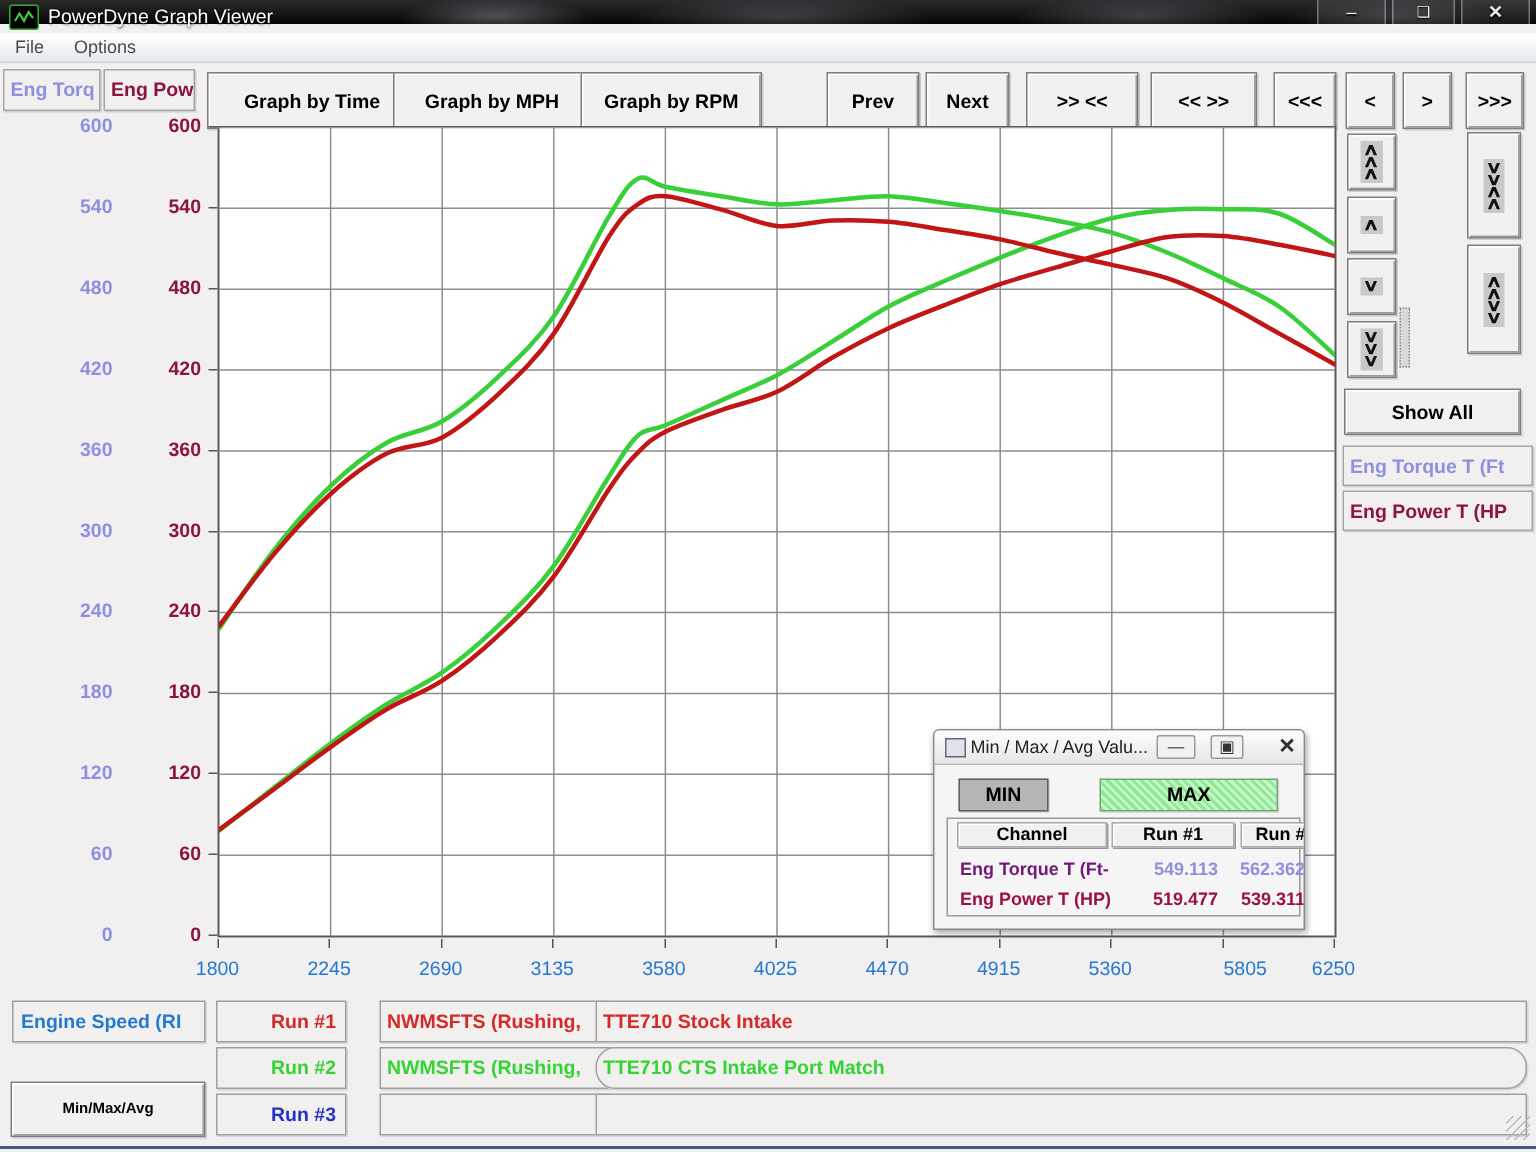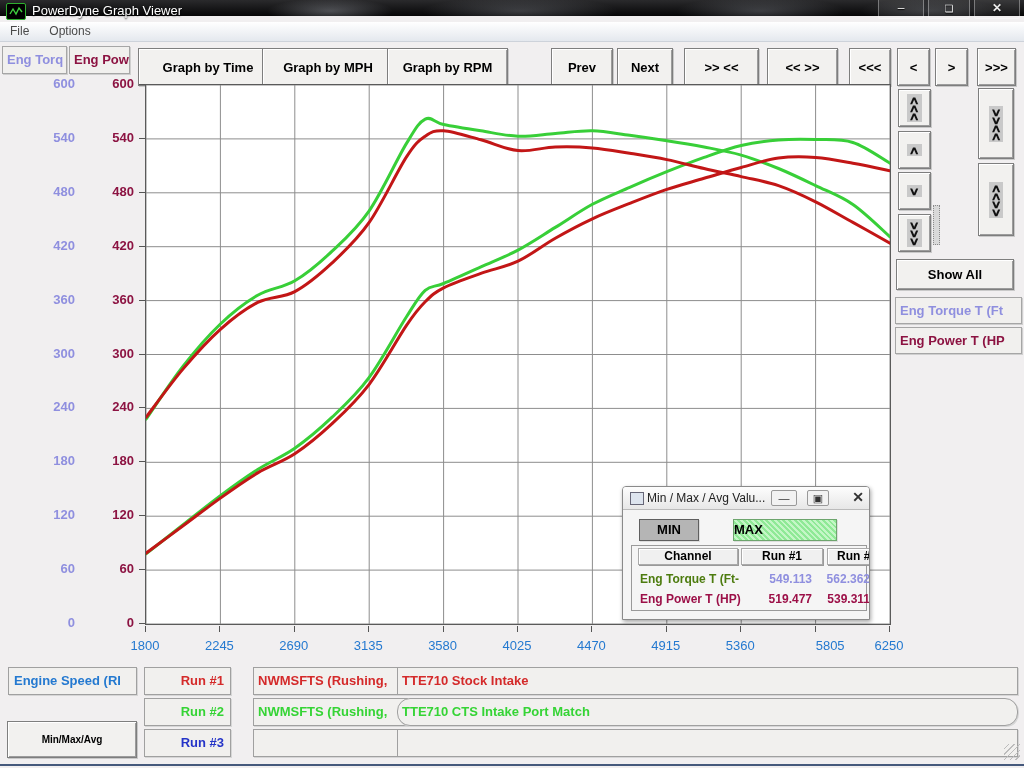--- a/index.html
+++ b/index.html
@@ -93,24 +93,24 @@
     border:1px solid #667;background:#dde4ee;}
   .mmwbtn{position:absolute;top:3px;height:16px;border:1px solid #999;border-radius:2px;
     background:#f2f2f2;text-align:center;font-size:11px;line-height:14px;color:#333;
     box-sizing:border-box;}
   #mmw-min{left:148px;width:26px;}
   #mmw-max{left:184px;width:22px;}
   #mmw-close{left:224px;width:22px;border:none;background:none;font-size:14px;font-weight:bold;}
   #minmax-minbtn{position:absolute;left:16px;top:32px;width:60px;height:22px;
     background:#b5b5b5;border:1px solid #5f5f5f;font-weight:bold;font-size:13px;
     line-height:20px;text-align:center;box-sizing:border-box;box-shadow:1px 1px 0 #ddd;}
-  #minmax-maxbtn{position:absolute;left:110px;top:32px;width:104px;height:22px;
+  #minmax-maxbtn{position:absolute;left:110px;top:32px;width:119px;height:22px;
     background:repeating-linear-gradient(45deg,#8fe996 0 2px,#c4f6c6 2px 4px);
     border:1px solid #6da56d;font-weight:bold;font-size:13px;line-height:20px;
-    box-sizing:border-box;box-shadow:1px 1px 0 #ddd;}
+    text-align:center;box-sizing:border-box;box-shadow:1px 1px 0 #ddd;}
   #minmax-table{position:absolute;left:8px;top:58px;width:236px;height:66px;
     border:1px solid #9a9a9a;box-sizing:border-box;}
   .mm-head{position:absolute;top:2px;height:17px;background:#f0f0f0;border:1px solid #aaa;
     box-shadow:inset 1px 1px 0 #fff,1px 1px 0 #999;font-weight:bold;font-size:12px;
     text-align:center;line-height:15px;box-sizing:border-box;}
   .mm-cell{position:absolute;font-weight:bold;font-size:12px;white-space:nowrap;}
   
   .sunken{background:#f1f0ee;border:1px solid #a0a0a0;box-shadow:1px 1px 0 #d6d6d6;
     box-sizing:border-box;overflow:hidden;white-space:nowrap;}
   #engine-speed{position:absolute;left:8px;top:667px;width:129px;height:28px;
@@ -302,21 +302,21 @@
     <span class="mmwbtn" id="mmw-min">—</span>
     <span class="mmwbtn" id="mmw-max">▣</span>
     <span class="mmwbtn" id="mmw-close">✕</span>
   </div>
   <div id="minmax-minbtn">MIN</div>
   <div id="minmax-maxbtn">MAX</div>
   <div id="minmax-table">
       <div class="mm-head" style="left: 6px; width: 100px;">Channel</div>
       <div class="mm-head" style="left: 109px; width: 82px;">Run #1</div>
       <div class="mm-head" style="left: 195px; width: 60px;">Run #2</div>
-      <div class="mm-cell" style="left: 8px; top: 26px; color: #4d7c0f;">Eng Torque T (Ft-</div>
+      <div class="mm-cell" style="left: 8px; top: 26px; color: #701a75;">Eng Torque T (Ft-</div>
       <div class="mm-cell" style="left: 112px; top: 26px; width: 68px; text-align: right; color: rgb(143, 143, 223);">549.113</div>
       <div class="mm-cell" style="left: 182px; top: 26px; width: 56px; text-align: right; color: rgb(143, 143, 223);">562.362</div>
       <div class="mm-cell" style="left: 8px; top: 46px; color: rgb(156, 16, 72);">Eng Power T (HP)</div>
       <div class="mm-cell" style="left: 112px; top: 46px; width: 68px; text-align: right; color: rgb(156, 16, 72);">519.477</div>
       <div class="mm-cell" style="left: 182px; top: 46px; width: 56px; text-align: right; color: rgb(156, 16, 72);">539.311</div>
     </div>
 </div>
 
 <div class="sunken" id="engine-speed">Engine Speed (RI</div>
 <div id="footer-runs">

